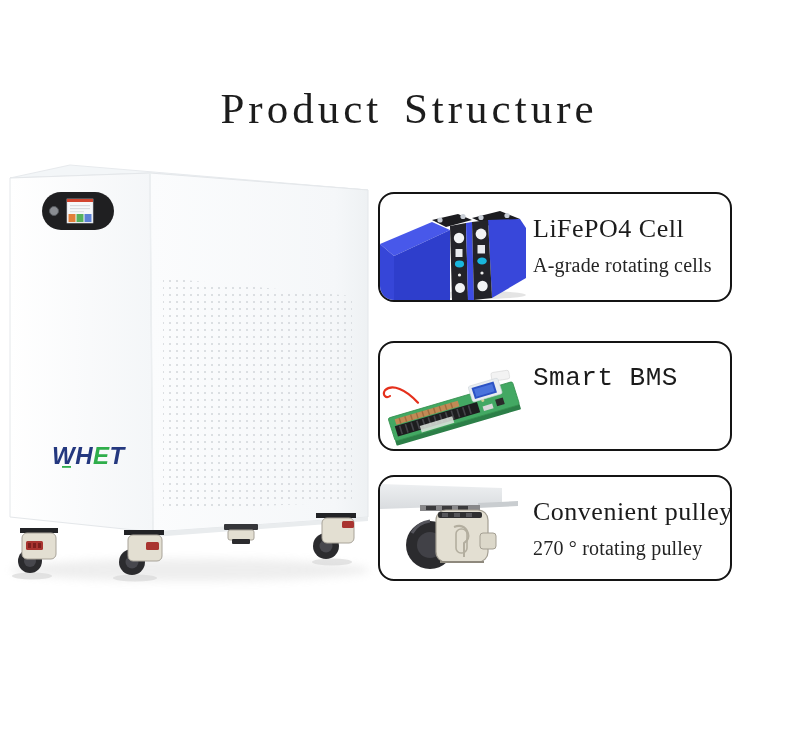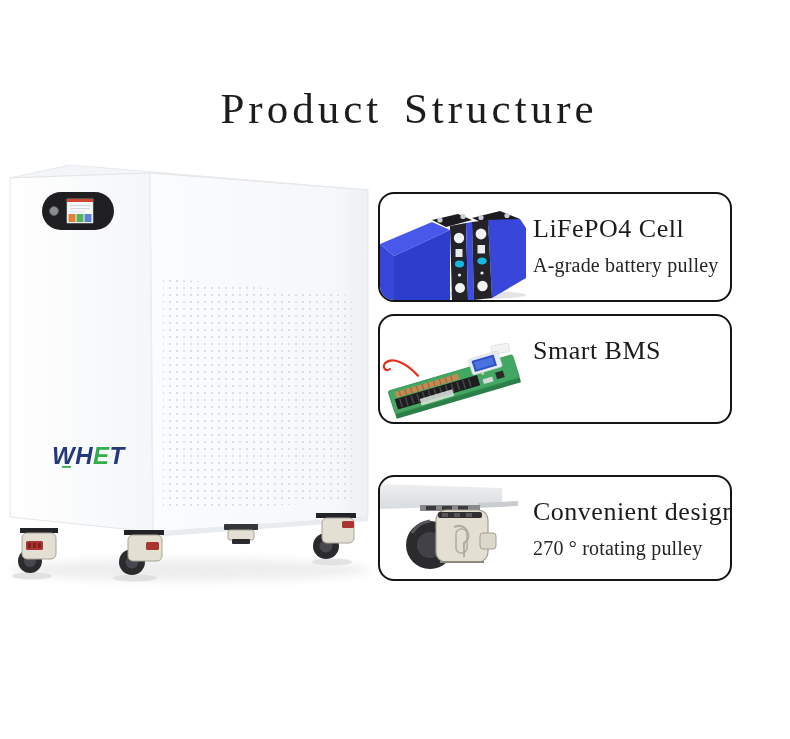--- a/index.html
+++ b/index.html
@@ -11,21 +11,21 @@
     position:absolute;top:84px;left:0;width:100%;text-align:center;
     font-size:43px;color:#1c1c1c;letter-spacing:4px;word-spacing:7px;
     transform:translateX(14px);white-space:nowrap;
   }
   .cabinet-svg{position:absolute;left:0;top:160px;width:400px;height:440px;}
   .card{
     position:absolute;left:378px;width:354px;background:#ffffff;
     border:2px solid #141414;border-radius:16px;box-sizing:border-box;overflow:hidden;
   }
   .card.c1{top:192px;height:110px;}
-  .card.c2{top:314px;height:110px;}
+  .card.c2{top:341px;height:110px;font-family:Liberation Mono, monospace;}
   .card.c3{top:475px;height:106px;}
   .card-img{position:absolute;left:0;top:0;width:150px;height:100%;}
   .card-img svg{display:block;width:150px;height:100%;}
   .card-text{position:absolute;left:153px;top:0;right:6px;}
   .card-title{
     margin:20px 0 0 0;font-size:26px;color:#1b1b1b;letter-spacing:0.5px;
     font-weight:400;line-height:30px;white-space:nowrap;
   }
   .card-sub{
     margin:9px 0 0 0;font-size:20px;color:#242424;letter-spacing:0.2px;
@@ -157,21 +157,21 @@
         <polygon points="92,28 108,26 112,104 94,106" fill="#232329"></polygon>
         <circle cx="101" cy="40" r="5.4" fill="#f2f3f5"></circle>
         <rect x="97.5" y="51" width="7.5" height="8.5" fill="#e8eaee"></rect>
         <ellipse cx="102" cy="67" rx="4.8" ry="3.5" fill="#19b6dd"></ellipse>
         <circle cx="102" cy="79" r="1.6" fill="#eeeeee"></circle>
         <circle cx="102.5" cy="92" r="5.2" fill="#f2f3f5"></circle>
       </svg>
     </div>
     <div class="card-text">
       <div class="card-title">LiFePO4 Cell</div>
-      <div class="card-sub">A-grade battery pulley</div>
+      <div class="card-sub">A-grade rotating cells</div>
     </div>
   </div>
 
   <div class="card c2">
     <div class="card-img">
       <svg viewBox="0 0 150 110" preserveAspectRatio="none">
         <g transform="translate(8,78) rotate(-17)">
           <rect x="0" y="24" width="130" height="6" rx="1" fill="#2c7f48"></rect>
           <rect x="0" y="0" width="130" height="25" rx="2" fill="#43a863" stroke="#35914f" stroke-width="0.8"></rect>
 
@@ -253,18 +253,18 @@
         <rect x="58" y="35" width="44" height="6" rx="2" fill="#2f2f31"></rect>
         <rect x="62" y="36" width="6" height="4" fill="#56565a"></rect>
           <rect x="74" y="36" width="6" height="4" fill="#56565a"></rect>
           <rect x="86" y="36" width="6" height="4" fill="#56565a"></rect>
         <path d="M74,50 q10,-4 14,6 q2,6 -4,10 l0,14" stroke="#b3ae9f" stroke-width="2" fill="none"></path>
         <rect x="76" y="52" width="11" height="24" rx="5" fill="none" stroke="#b3ae9f" stroke-width="1.6"></rect>
         <path d="M60,85 L104,85" stroke="#8e897d" stroke-width="2"></path>
       </svg>
     </div>
     <div class="card-text">
-      <div class="card-title">Convenient design</div>
+      <div class="card-title">Convenient pulley</div>
       <div class="card-sub">270 ° rotating pulley</div>
     </div>
   </div>
 
 </div>
 
 </body></html>

